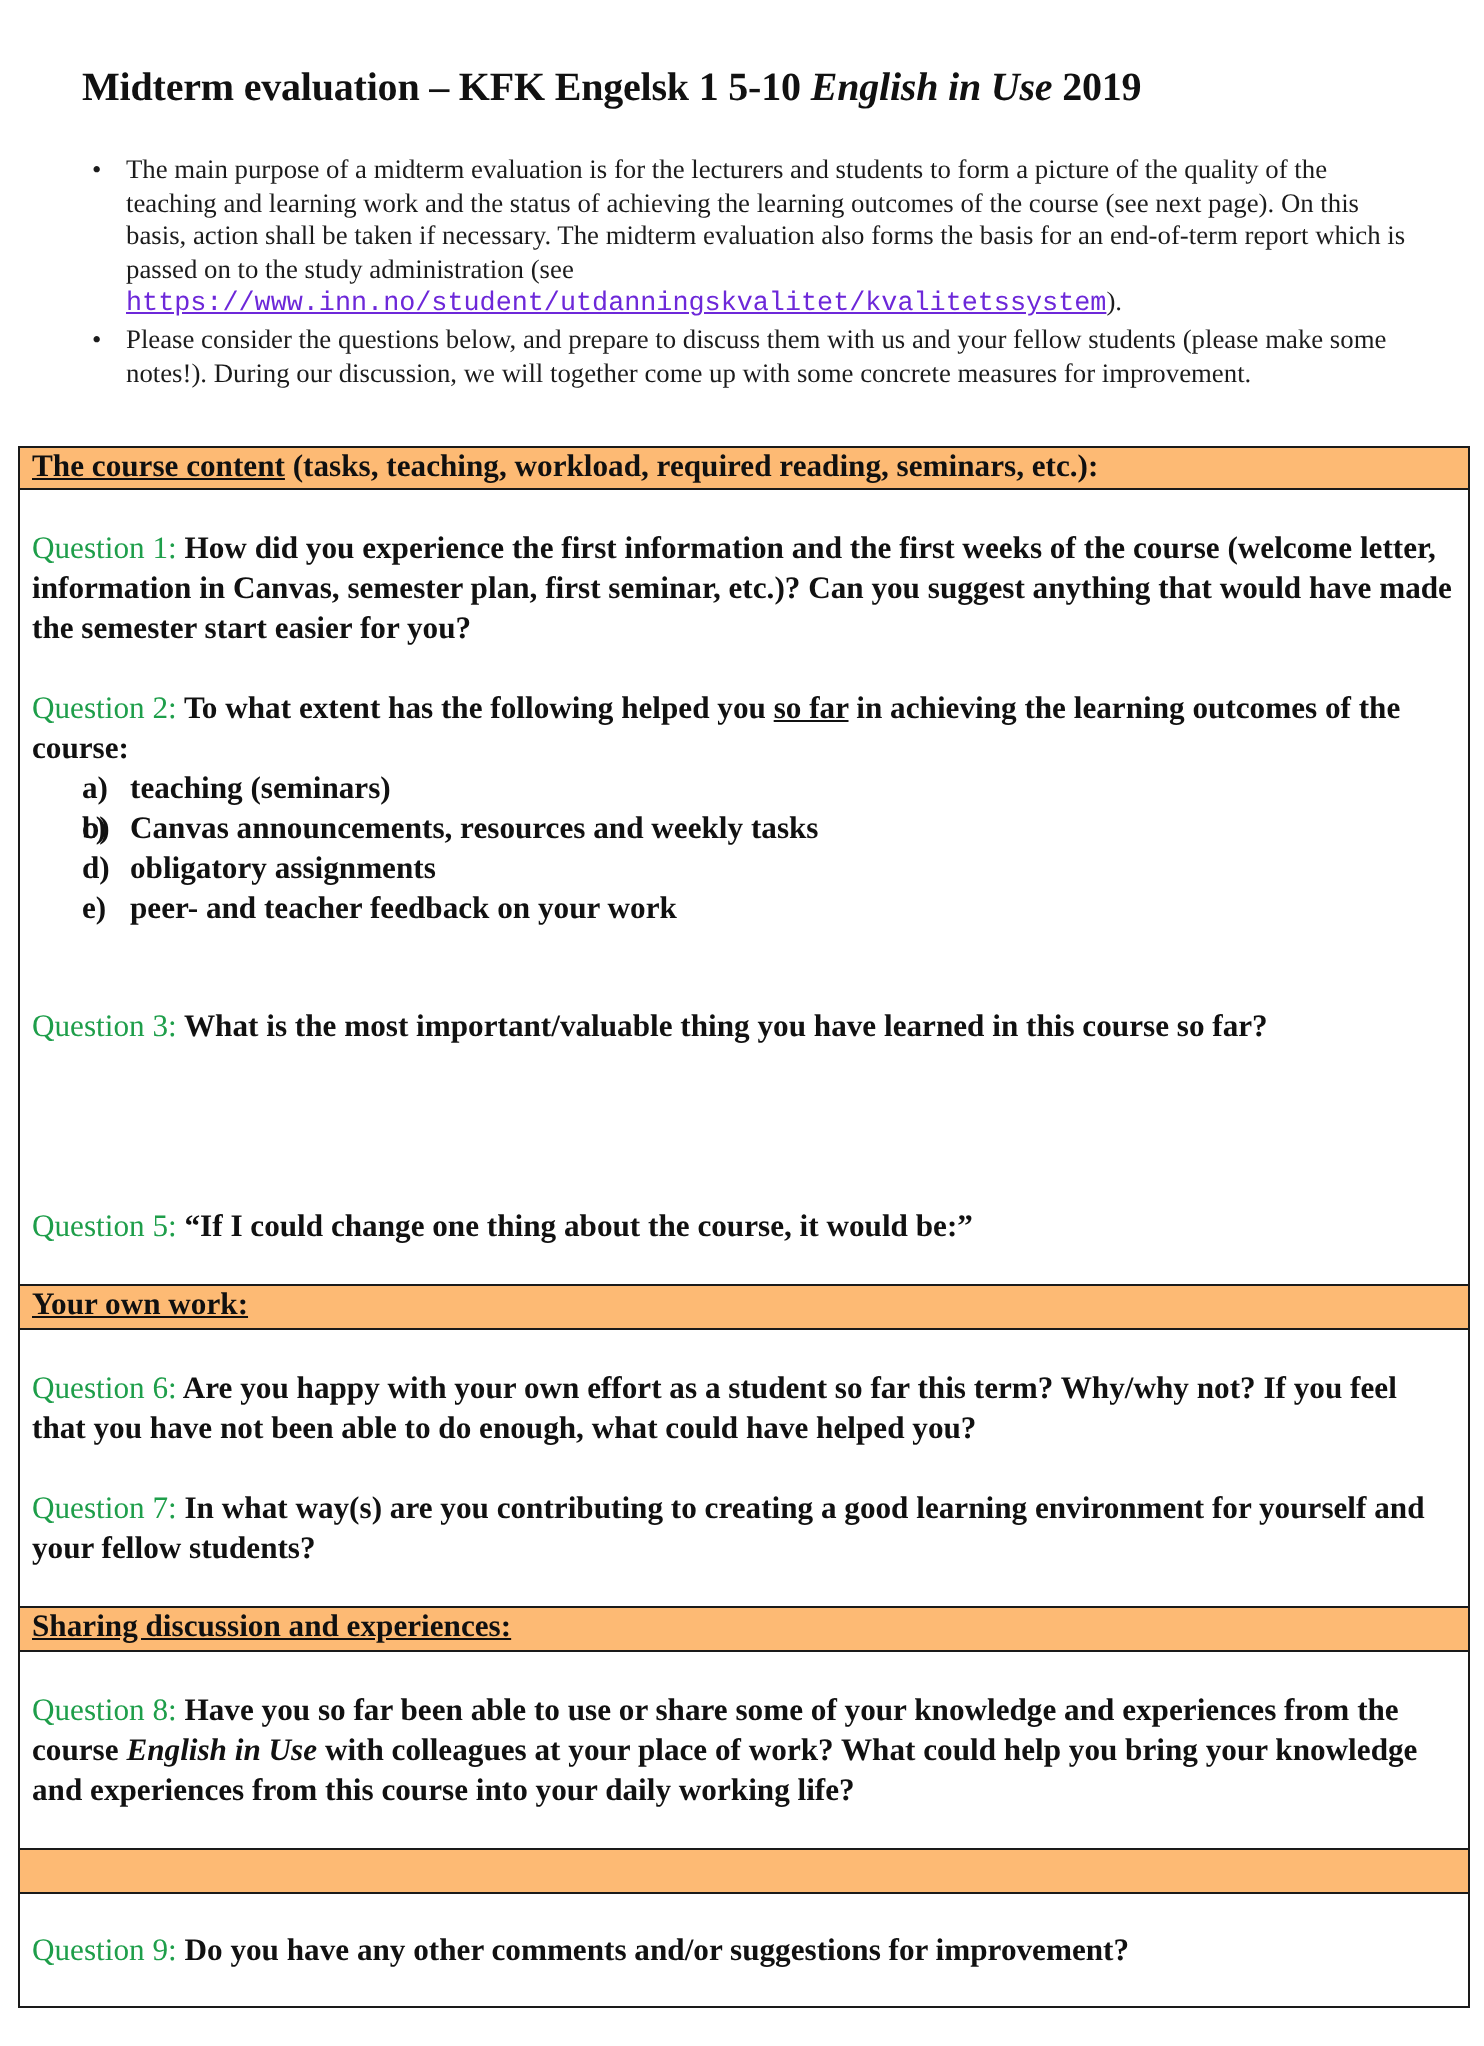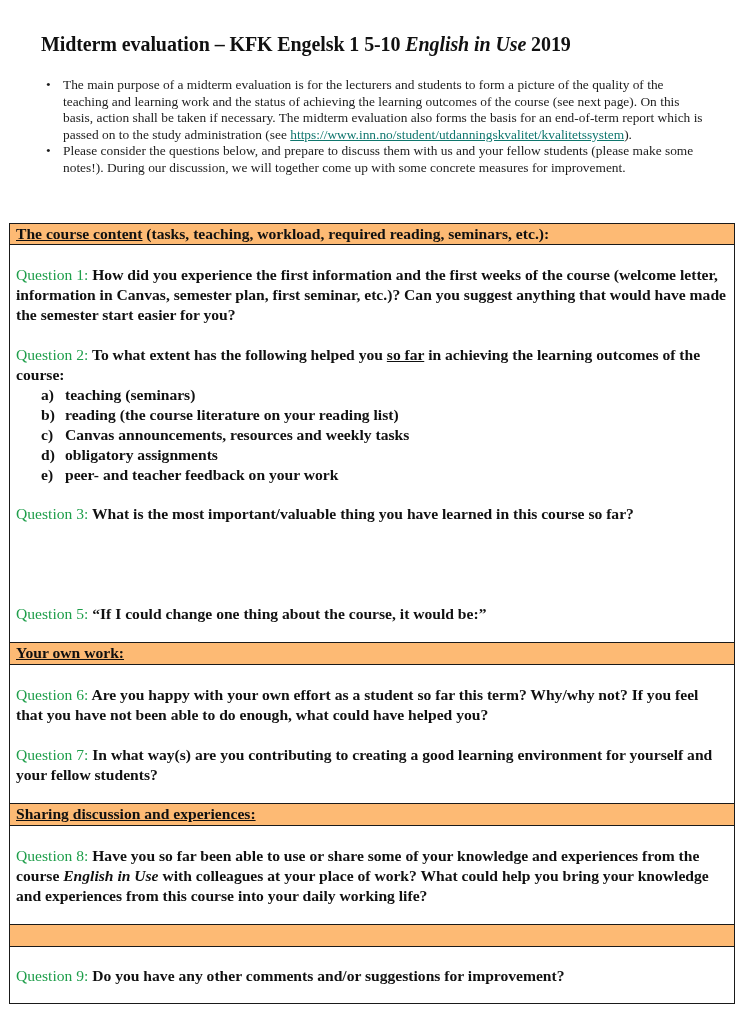--- a/index.html
+++ b/index.html
@@ -42,22 +42,23 @@
     position: relative;
     padding-left: 19px;
     margin: 0;
   }
   .intro li .bullet {
     position: absolute;
     left: 2px;
     top: 0;
   }
   .intro a {
-    color: #0f766e;
+    color: #6d28d9;
     text-decoration: underline;
+    font-family: Liberation Mono, monospace;
   }
 
   .form-table {
     position: absolute;
     left: 9px;
     top: 223px;
     width: 726px;
     height: 781px;
     border: 1.5px solid #1a1a1a;
     box-sizing: border-box;
@@ -132,21 +133,21 @@
 <div class="form-table">
 
   <div class="sec-header" style="top:-1.5px; height:22px;"><span class="u">The course content</span><span> (tasks, teaching, workload, required reading, seminars, etc.):</span></div>
 
   <div class="q" style="top:41px;"><span class="label">Question 1:</span><span> How did you experience the first information and the first weeks of the course (welcome letter, information in Canvas, semester plan, first seminar, etc.)? Can you suggest anything that would have made the semester start easier for you?</span></div>
 
   <div class="q" style="top:121px;">
     <span class="label">Question 2:</span><span> To what extent has the following helped you </span><span class="u">so far</span><span> in achieving the learning outcomes of the course:</span>
     <ul class="sublist">
       <li><span class="letter">a)</span><span class="txt">teaching (seminars)</span></li>
-      <li><span class="letter">b)</span><span class="txt">reading (the course literature on your reading list)</span></li>
+      <li><span class="letter">b)</span></li>
       <li><span class="letter">c)</span><span class="txt">Canvas announcements, resources and weekly tasks</span></li>
       <li><span class="letter">d)</span><span class="txt">obligatory assignments</span></li>
       <li><span class="letter">e)</span><span class="txt">peer- and teacher feedback on your work</span></li>
     </ul>
   </div>
 
   <div class="q" style="top:280px;"><span class="label">Question 3:</span><span>  What is the most important/valuable thing you have learned in this course so far?</span></div>
 
 
   <div class="q" style="top:380px;"><span class="label">Question 5:</span><span> “If I could change one thing about the course, it would be:”</span></div>

